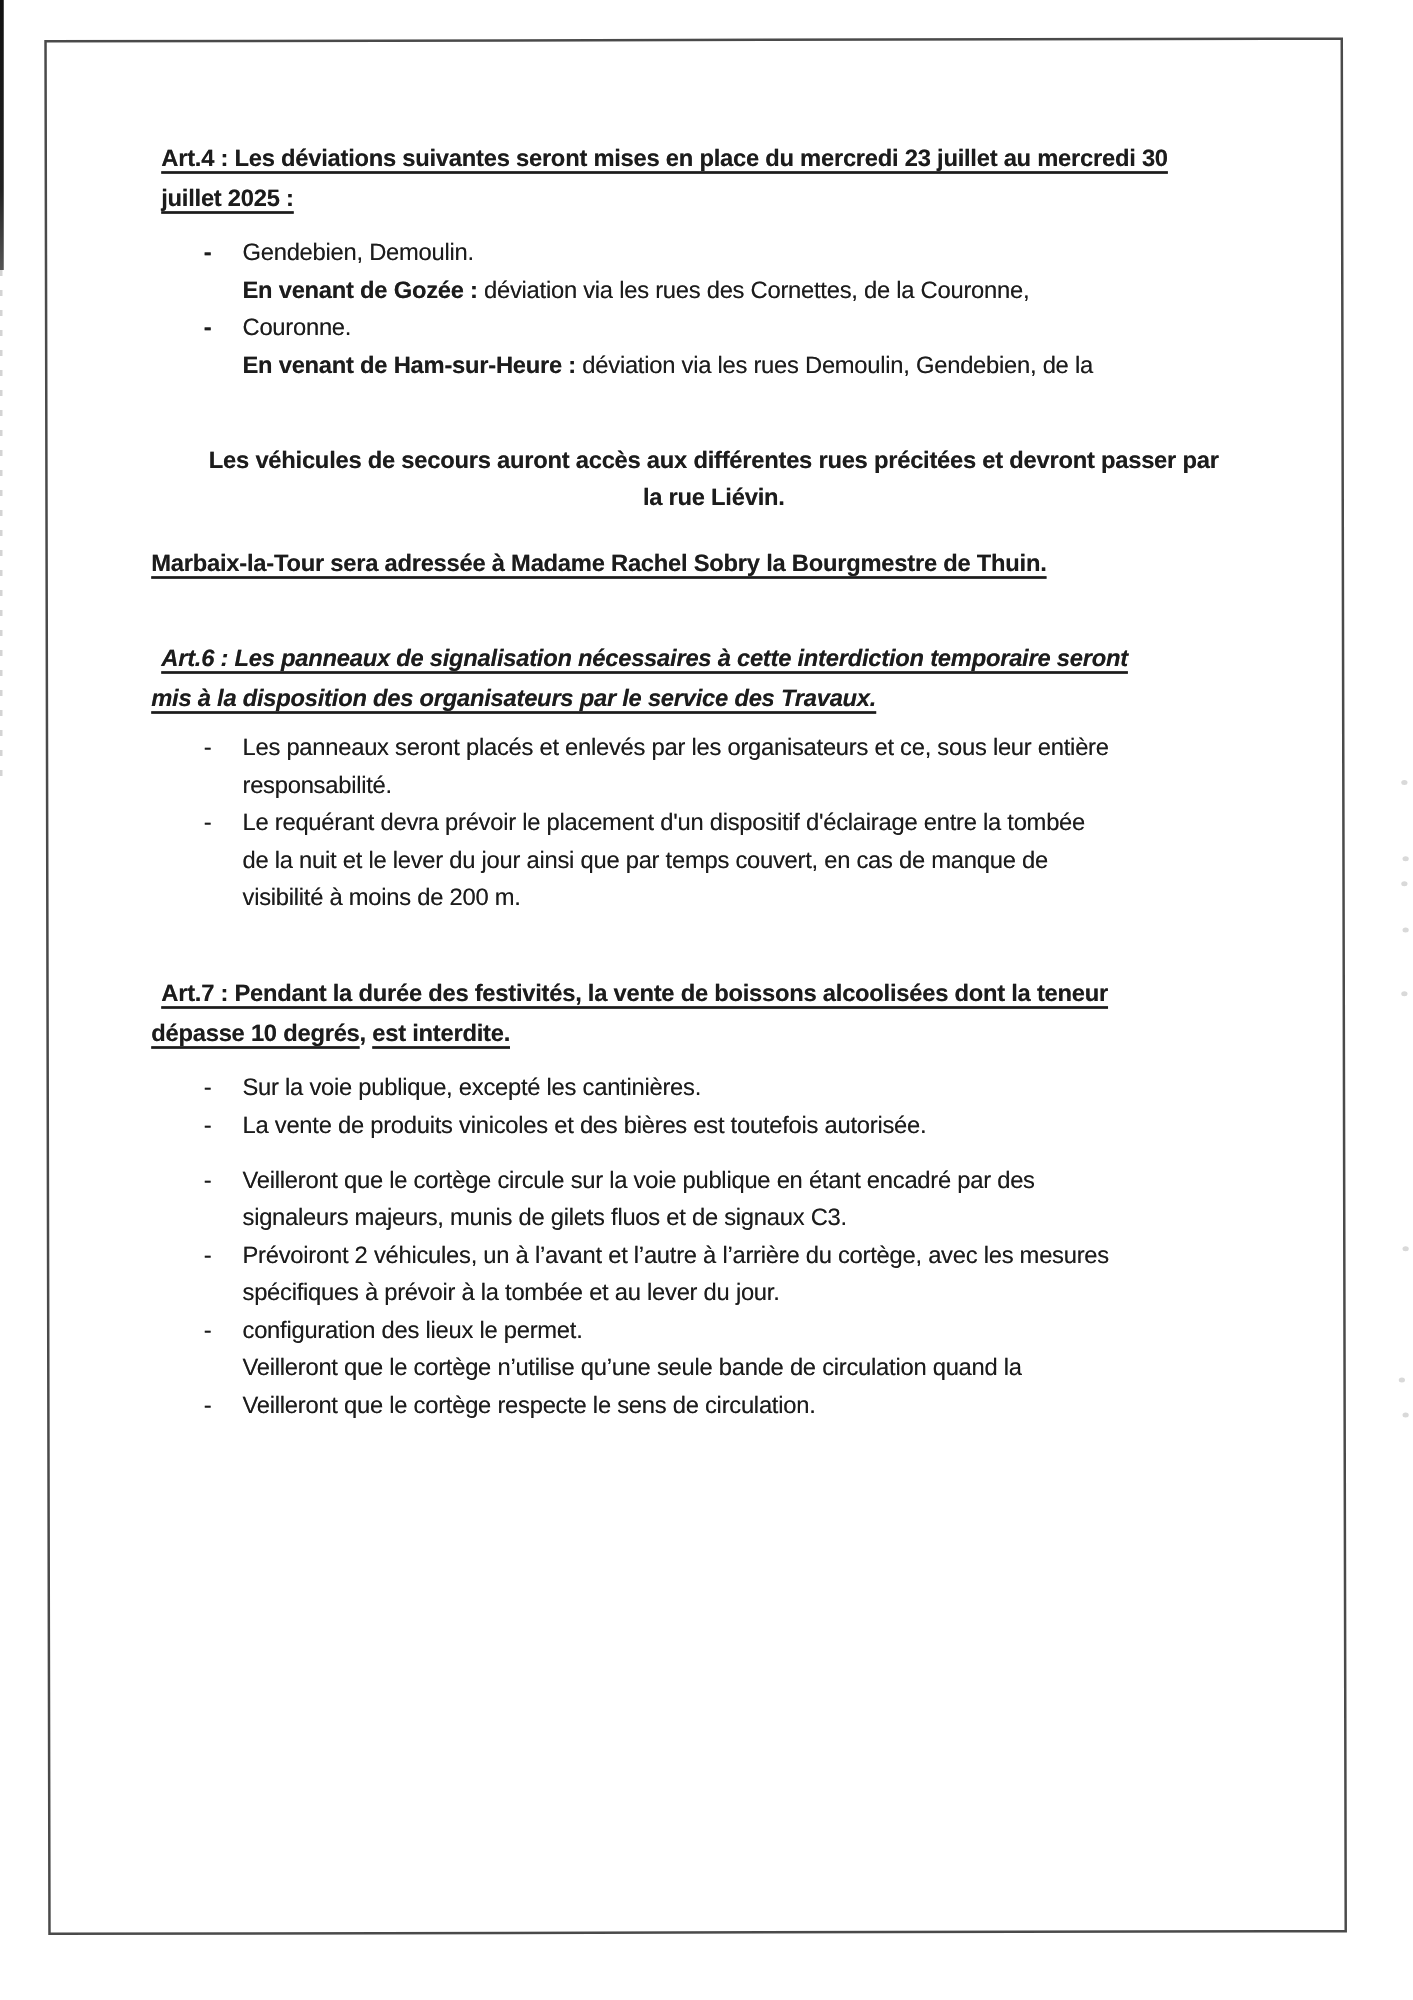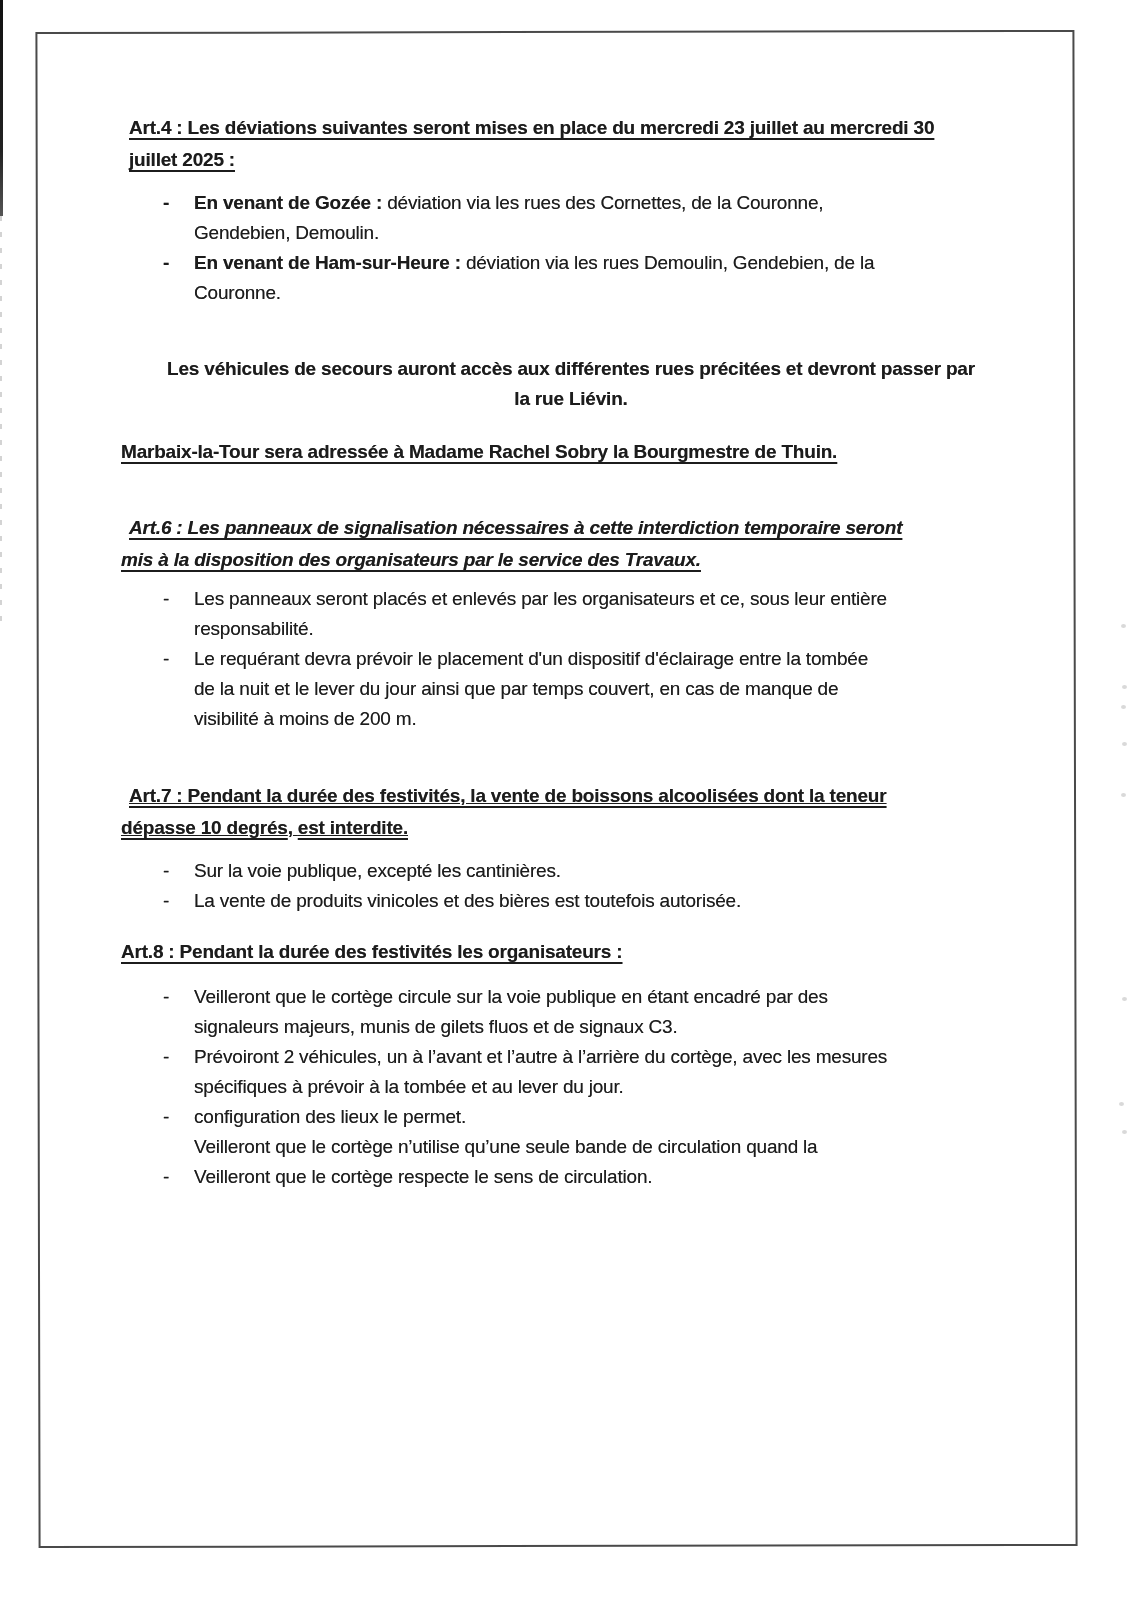--- a/index.html
+++ b/index.html
@@ -84,21 +84,21 @@
   }
   .dash.bold { font-weight: bold; }
   .btext { min-width: 0; }
   
   .art4-heading   { margin-top: 112px; }
   .art4-list      { margin-top: 12px; }
   .secours-para   { margin-top: 46px; }
   .art5-heading   { margin-top: 22px; }
   .art6-heading   { margin-top: 44px; font-style: italic; }
   .art6-list      { margin-top: 8px; }
-  .art7-heading   { margin-top: 46px; text-decoration: underline; }
+  .art7-heading   { margin-top: 46px; }
   .art7-list      { margin-top: 12px; }
   .art8-heading   { margin-top: 20px; }
   .art8-list      { margin-top: 14px; }
 </style>
 </head>
 <body>
 
 <div class="canvas">
 
   <div class="page-border"></div>
@@ -118,29 +118,29 @@
 
     <p class="heading art4-heading">
       <span class="line u indent8">Art.4 : Les déviations suivantes seront mises en place du mercredi 23 juillet au mercredi 30</span>
       <span class="line u indent8">juillet 2025 :</span>
     </p>
 
     <div class="art4-list">
       <div class="bullet">
         <span class="dash bold">-</span>
         <div class="btext">
+          <span class="line">Gendebien, Demoulin.</span>
           <span class="line"><span class="lead">En venant de Gozée : </span><span>déviation via les rues des Cornettes, de la Couronne,</span></span>
-          <span class="line">Gendebien, Demoulin.</span>
         </div>
       </div>
       <div class="bullet">
         <span class="dash bold">-</span>
         <div class="btext">
+          <span class="line">Couronne.</span>
           <span class="line"><span class="lead">En venant de Ham-sur-Heure : </span><span>déviation via les rues Demoulin, Gendebien, de la</span></span>
-          <span class="line">Couronne.</span>
         </div>
       </div>
     </div>
 
     <p class="bold-para secours-para">
       <span class="line">Les véhicules de secours auront accès aux différentes rues précitées et devront passer par</span>
       <span class="line">la rue Liévin.</span>
     </p>
 
     <p class="heading art5-heading">
@@ -183,23 +183,20 @@
         </div>
       </div>
       <div class="bullet">
         <span class="dash">-</span>
         <div class="btext">
           <span class="line">La vente de produits vinicoles et des bières est toutefois autorisée.</span>
         </div>
       </div>
     </div>
 
-    <p class="heading art8-heading">
-      <span class="line u">Art.8 : Pendant la durée des festivités les organisateurs :</span>
-    </p>
 
     <div class="art8-list">
       <div class="bullet">
         <span class="dash">-</span>
         <div class="btext">
           <span class="line">Veilleront que le cortège circule sur la voie publique en étant encadré par des</span>
           <span class="line">signaleurs majeurs, munis de gilets fluos et de signaux C3.</span>
         </div>
       </div>
       <div class="bullet">

